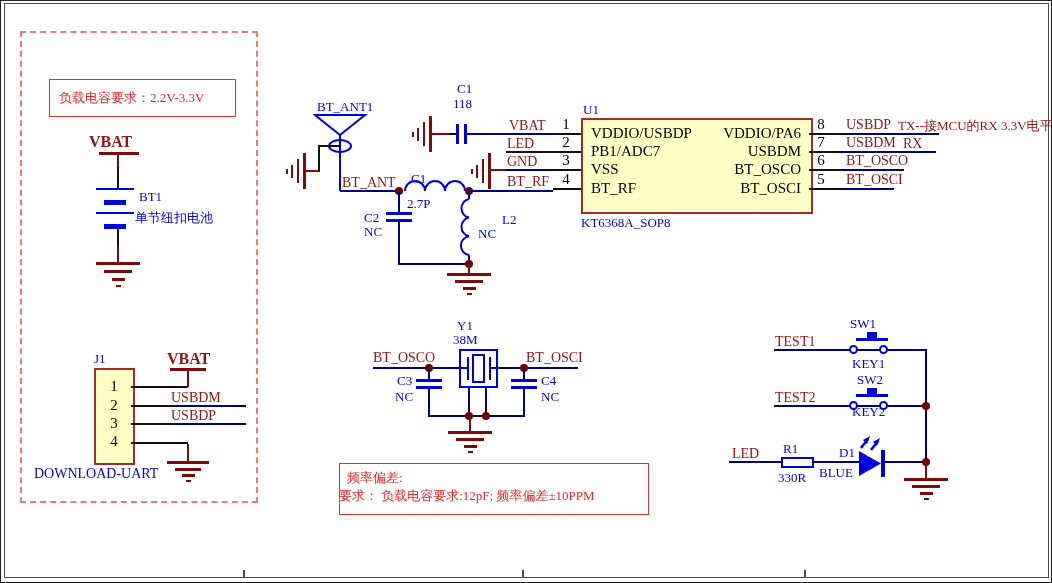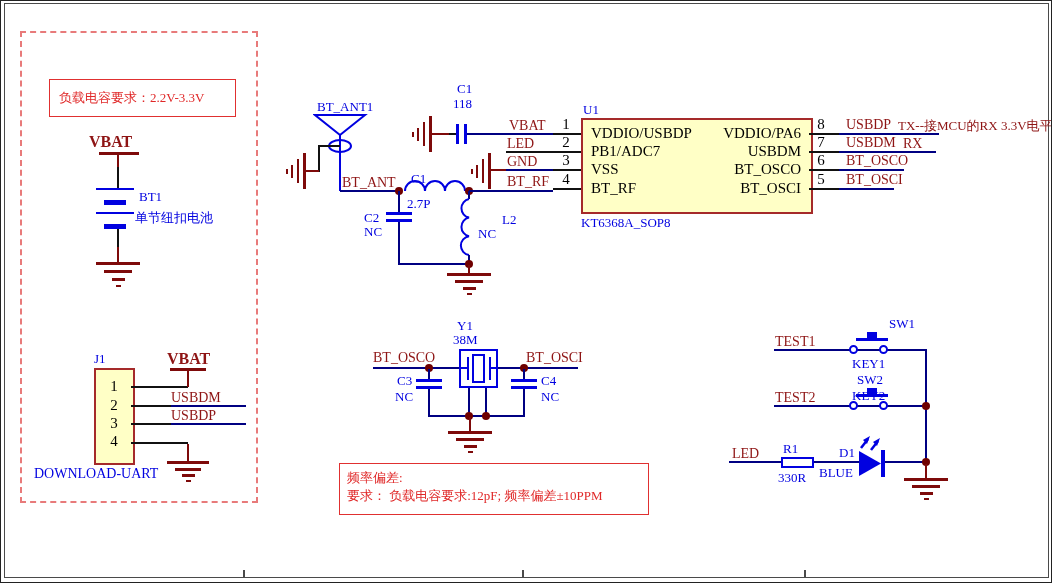--- a/index.html
+++ b/index.html
@@ -235,39 +235,39 @@
   <div class="dot" style="left:464px;top:411px"></div>
   <div class="dot" style="left:481px;top:411px"></div>
   <div class="m" style="left:468px;top:416px;width:2px;height:14px"></div>
   <div class="m" style="left:447px;top:430px;width:44px;height:3px"></div>
   <div class="m" style="left:455px;top:437px;width:28px;height:3px"></div>
   <div class="m" style="left:463px;top:444px;width:13px;height:3px"></div>
   <div class="m" style="left:467px;top:450px;width:5px;height:2px"></div>
 
   <div class="rednote" style="left:338px;top:462px;width:308px;height:50px"></div>
   <div class="t ann" style="left:346px;top:470px">频率偏差:</div>
-  <div class="t ann" style="left:346px;top:488px">要求： 负载电容要求:12pF; 频率偏差±10PPM</div>
-
-  <div class="t des" style="left:888px;top:316px">SW1</div>
+  <div class="t ann" style="left:338px;top:488px">要求： 负载电容要求:12pF; 频率偏差±10PPM</div>
+
+  <div class="t des" style="left:849px;top:316px">SW1</div>
   <div class="t net" style="left:774px;top:334px">TEST1</div>
   <div class="w" style="left:773px;top:348px;width:152px;height:2px"></div>
   <div class="b" style="left:855px;top:337px;width:32px;height:3px"></div>
   <div class="b" style="left:866px;top:331px;width:10px;height:6px"></div>
   <div class="circ" style="left:848px;top:344px"></div>
   <div class="circ" style="left:878px;top:344px"></div>
   <div class="t des" style="left:851px;top:356px">KEY1</div>
 
   <div class="t des" style="left:856px;top:372px">SW2</div>
   <div class="t net" style="left:774px;top:390px">TEST2</div>
   <div class="w" style="left:773px;top:404px;width:152px;height:2px"></div>
   <div class="b" style="left:855px;top:393px;width:32px;height:3px"></div>
   <div class="b" style="left:866px;top:387px;width:10px;height:6px"></div>
   <div class="circ" style="left:848px;top:400px"></div>
   <div class="circ" style="left:878px;top:400px"></div>
-  <div class="t des" style="left:851px;top:388px">KEY2</div>
+  <div class="t des" style="left:851px;top:404px">KEY2</div>
 
   <div class="w" style="left:924px;top:348px;width:2px;height:115px"></div>
   <div class="dot" style="left:921px;top:401px"></div>
 
   <div class="t net" style="left:731px;top:446px">LED</div>
   <div class="w" style="left:728px;top:460px;width:52px;height:2px"></div>
   <div style="position:absolute;left:780px;top:456px;width:33px;height:11px;border:2px solid #0101e0;background:#fff;box-sizing:border-box"></div>
   <div class="t des" style="left:782px;top:441px">R1</div>
   <div class="t des" style="left:777px;top:470px">330R</div>
   <div class="w" style="left:813px;top:460px;width:45px;height:2px"></div>

